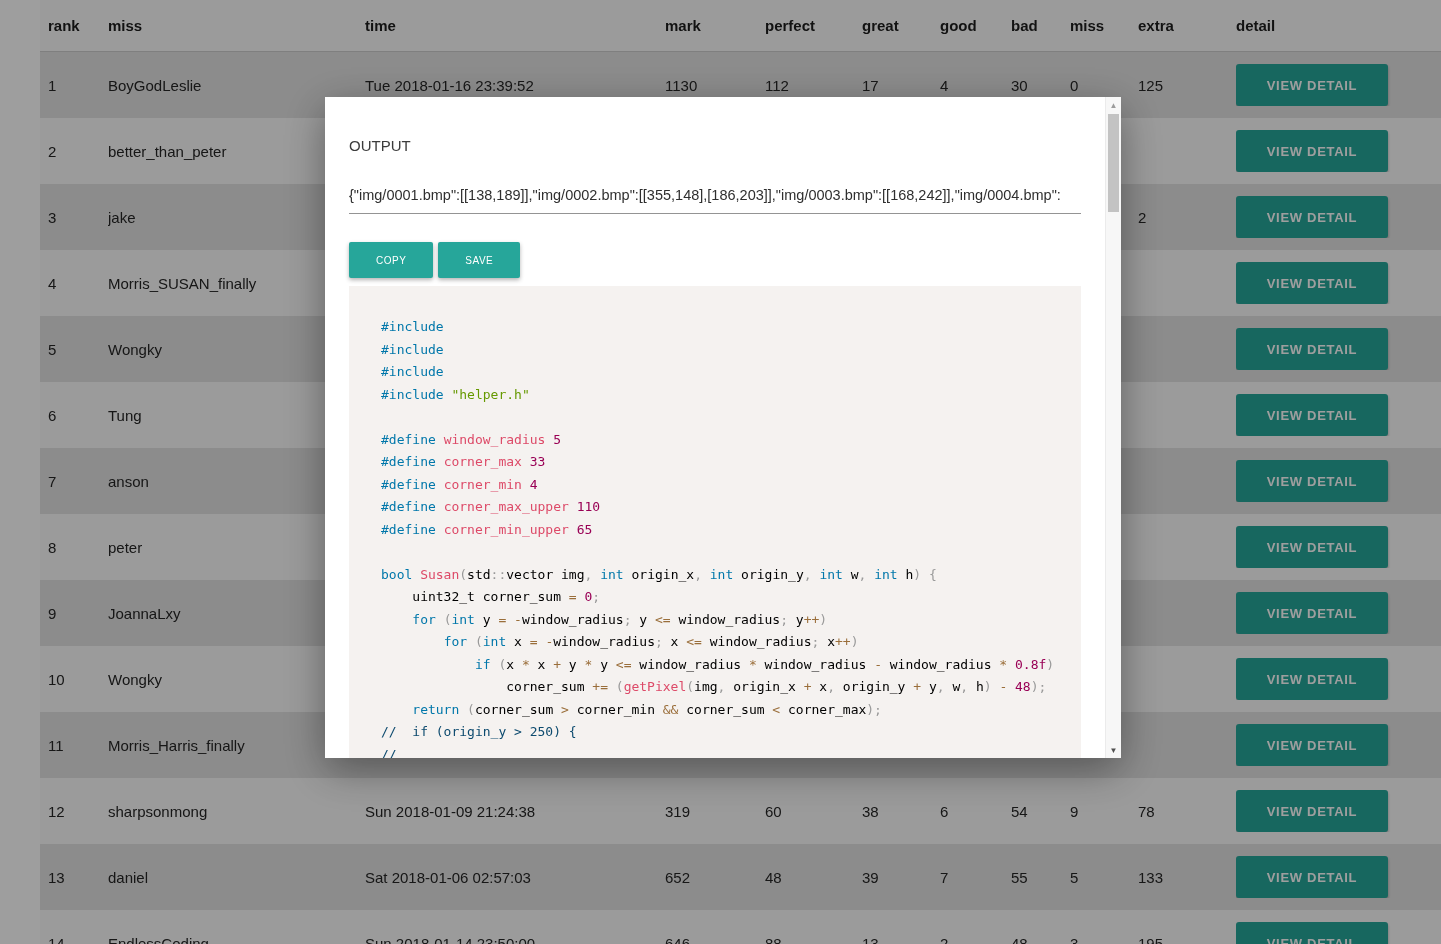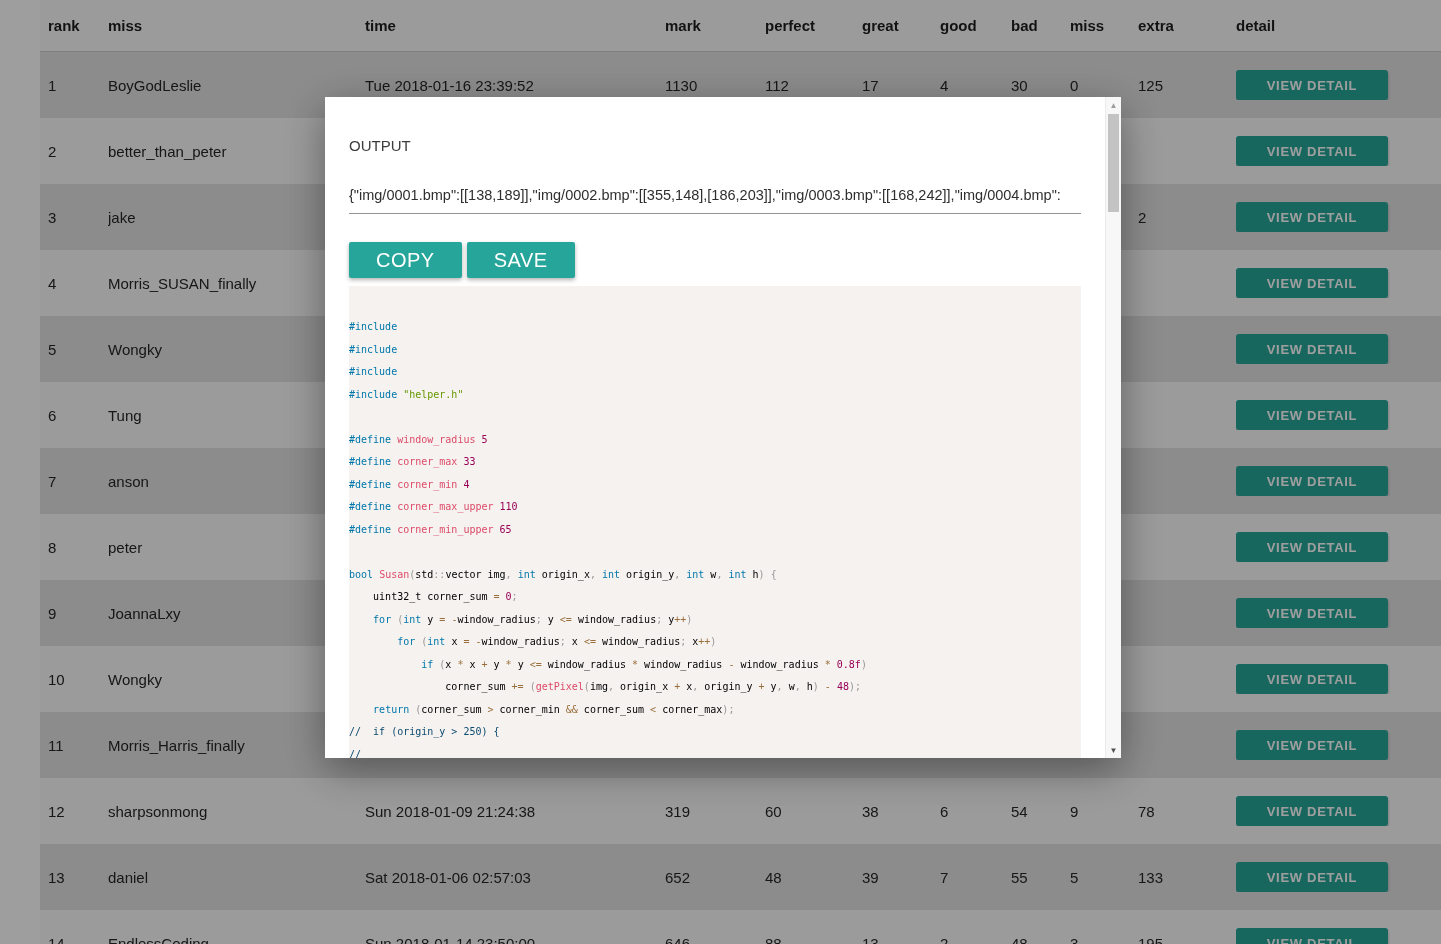--- a/index.html
+++ b/index.html
@@ -29,21 +29,21 @@
     height: 66px;
     background: #fbfbfb;
     font-size: 15px;
     color: #262626;
   }
   .trow.dark { background: #e2e2e2; }
   .cell { padding-right: 10px; overflow: hidden; white-space: nowrap; }
   .view-detail {
     background: #26a69a; color: #ffffff;
     border: none; border-radius: 3px;
-    width: 152px; height: 30px;
+    width: 152px; height: 42px;
     font-size: 13px; font-weight: bold; letter-spacing: 0.7px;
     font-family: inherit;
     box-shadow: 0 2px 3px rgba(0,0,0,0.3);
     cursor: pointer;
   }
   
   .overlay {
     position: fixed; left: 0; top: 0; right: 0; bottom: 0;
     background: rgba(0,0,0,0.38);
     z-index: 10;
@@ -70,33 +70,33 @@
     font-size: 14.5px; color: #2f2f2f;
     white-space: nowrap; overflow: hidden;
     padding-bottom: 10px;
     border-bottom: 1px solid #949494;
   }
   .btn-row { margin-top: 28px; display: flex; gap: 5px; }
   .btn {
     background: #26a69a; color: #ffffff;
     border: none; border-radius: 2px;
     height: 36px; padding: 0 27px;
-    font-size: 20px; letter-spacing: 0.5px;
+    font-size: 10px; letter-spacing: 0.5px;
     font-family: inherit;
     box-shadow: 0 2px 4px rgba(0,0,0,0.3);
     cursor: pointer;
   }
   .code {
     margin-top: 8px;
     flex: 1;
     background: #f5f2f0;
-    padding: 30px 16px 0 0;
+    padding: 30px 16px 0 32px;
     overflow: hidden;
     font-family: "DejaVu Sans Mono", monospace;
-    font-size: 10px;
+    font-size: 13px;
     line-height: 22.5px;
     color: #000000;
   }
   .code-line { white-space: pre; }
   .tok-dir, .tok-kw { color: #0077aa; }
   .tok-fn   { color: #dd4a68; }
   .tok-num  { color: #990055; }
   .tok-str  { color: #669900; }
   .tok-op   { color: #9a6e3a; }
   .tok-punc { color: #999999; }

